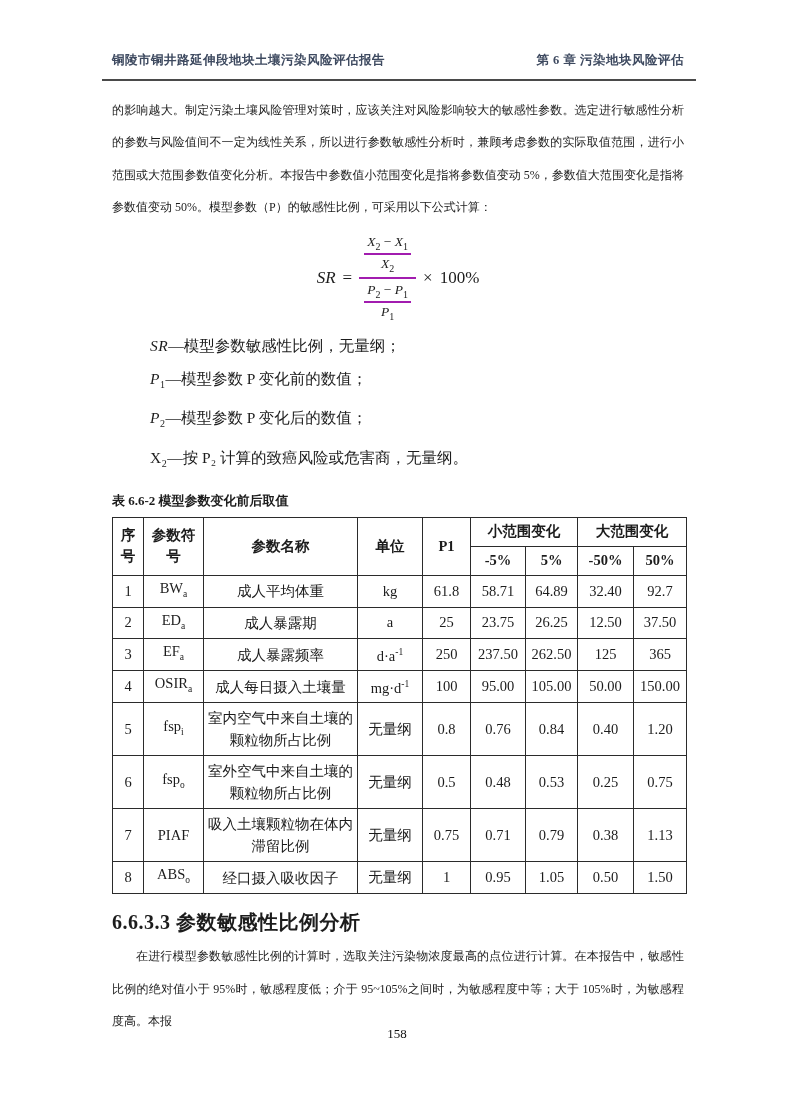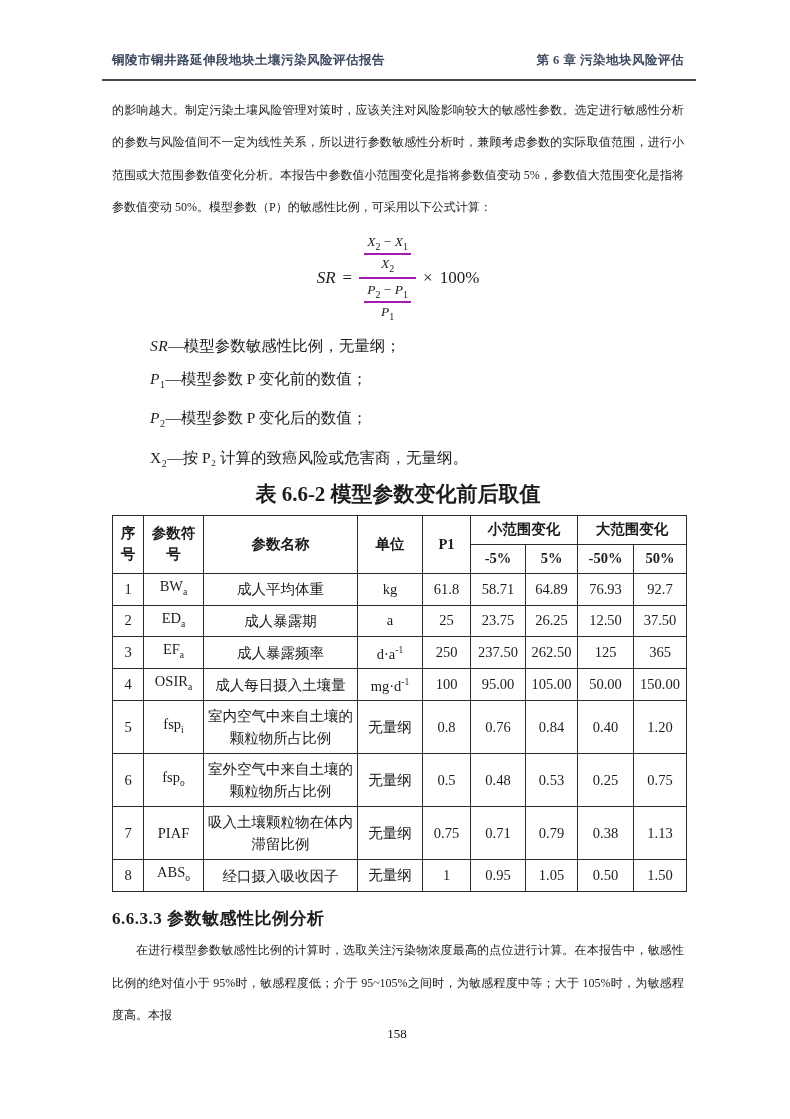--- a/index.html
+++ b/index.html
@@ -34,34 +34,34 @@
   .fr.big>.fn{padding:1px 5px 2px 5px;}
   .fr.big>.fd{padding:2px 5px 0 5px;}
   .f-upright{font-style:normal;}
   
   .defs{margin-top:6px;}
   .def-line{font-size:15.5px;line-height:33px;padding-left:38px;}
   .def-lead{letter-spacing:.5px;}
   .def-lead.it{font-style:italic;}
   .def-line sub{font-size:10px;font-style:normal;}
   
-  .tbl-title{margin-top:0;text-align:center;font-size:21px;font-weight:bold;}
+  .tbl-title{margin-top:12px;text-align:left;font-size:13px;font-weight:bold;}
   table{margin:7px auto 0 auto;border-collapse:collapse;table-layout:fixed;width:574px;}
   th,td{border:1px solid var(--border);text-align:center;vertical-align:middle;
     font-size:14.5px;font-weight:normal;padding:2px 1px;line-height:21px;}
   th{height:29px;font-weight:bold;}
   td{height:30px;}
   td.c-name{line-height:22px;padding:4px 2px;}
   sub.cell-sub{font-size:9.5px;}
   sup.cell-sup{font-size:9.5px;}
   .col-no{width:31px;}.col-sym{width:60px;}.col-name{width:154px;}
   .col-unit{width:65px;}.col-p1{width:48px;}
   .col-sm{width:55px;}.col-sp{width:52px;}.col-lm{width:56px;}.col-lp{width:53px;}
   
-  .sec-head{margin-top:15px;font-size:17px;font-weight:bold;letter-spacing:.5px;}
+  .sec-head{margin-top:15px;font-size:20px;font-weight:bold;letter-spacing:.5px;}
   .para.indent{text-indent:2em;margin-top:4px;}
   
   .pg-footer{position:absolute;left:4px;right:0;top:1026px;text-align:center;
     font-size:13px;color:#111;}
 </style>
 </head>
 <body>
 
 <div class="pg-header">
   <div class="pg-header-row">
@@ -136,21 +136,21 @@
     </thead>
     <tbody>
         <tr>
           <td>1</td>
           <td>BW<sub class="cell-sub">a</sub></td>
           <td class="c-name">成人平均体重</td>
           <td>kg</td>
           <td>61.8</td>
           <td>58.71</td>
           <td>64.89</td>
-          <td>76.93</td>
+          <td>32.40</td>
           <td>92.7</td>
         </tr>
         <tr>
           <td>2</td>
           <td>ED<sub class="cell-sub">a</sub></td>
           <td class="c-name">成人暴露期</td>
           <td>a</td>
           <td>25</td>
           <td>23.75</td>
           <td>26.25</td>

